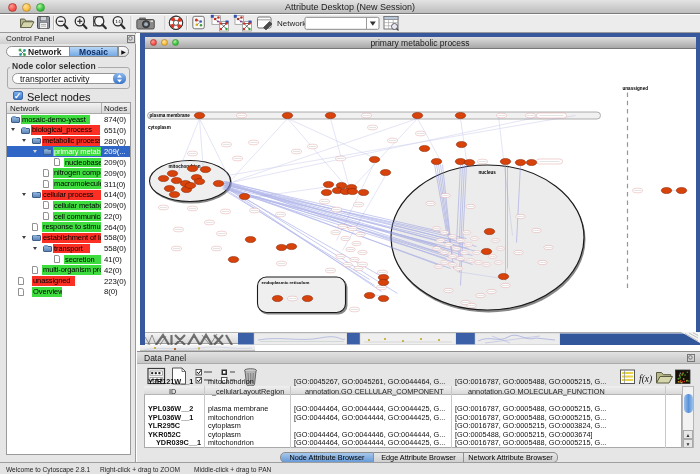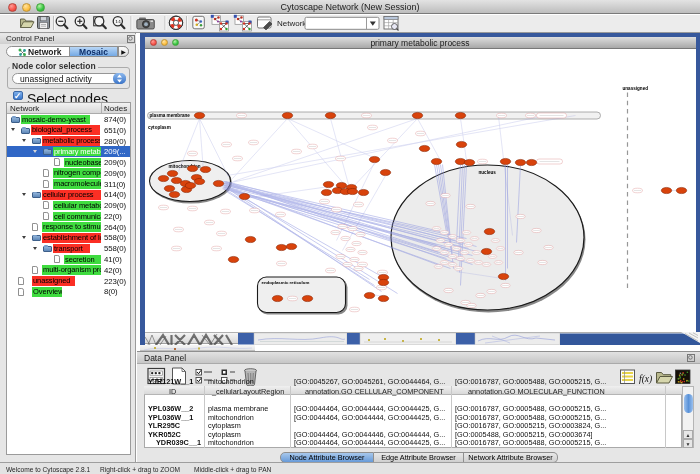--- a/index.html
+++ b/index.html
@@ -18,21 +18,21 @@
 #cphead .t{font-size:8px;color:#222;padding-left:6px;line-height:10px}
 #tabs{left:6px;top:46px;width:123px;height:11px;background:#fff;border:1px solid #8f8f8f;border-radius:6px}
 #tabmosaic{left:69px;top:46px;width:49px;height:11px;background:linear-gradient(#b8d6f6,#74a9e4);border:1px solid #8f8f8f;text-align:center;font-weight:bold;font-size:8.5px;line-height:10px;color:#10316b}
 #tabarrow{left:118px;top:46px;width:11px;height:11px;border:1px solid #8f8f8f;border-radius:0 6px 6px 0;background:linear-gradient(#fdfdfd,#dcdcdc);text-align:center;font-size:6px;line-height:11px;color:#111}
 #tabnet{left:28px;top:47px;font-size:8.5px;font-weight:bold;color:#222}
 #gbox{left:7px;top:67px;width:123px;height:22px;border:1px solid #ababab;border-radius:3px}
 #gboxlab{left:10px;top:61px;background:#e6e6e6;padding:0 2px;font-size:8.5px;font-weight:bold;color:#333}
 #combo{left:12px;top:73px;width:114px;height:11px;background:#fff;border:1px solid #969696;border-radius:6px}
 #combo .t{font-size:8.5px;line-height:10px;padding-left:7px;color:#111}
 #cbx{left:13px;top:90.5px;width:9.5px;height:9.5px;border-radius:2px;background:linear-gradient(#7fb0ea,#3a78cf);border:1px solid #3c69a8;color:#fff;font-size:9px;line-height:8.5px;text-align:center;font-weight:bold}
-#cbxlab{left:27px;top:91px;font-size:14px;color:#111}
+#cbxlab{left:27px;top:91px;font-size:11px;color:#111}
 #treebox{left:6px;top:102px;width:124.5px;height:353px;background:#fff;border:1px solid #9b9b9b}
 #treehead{left:7px;top:103px;width:122.5px;height:10.5px;background:linear-gradient(#f2f2f2,#d7d7d7);border-bottom:1px solid #ababab;font-size:8px;color:#222}
 .trow{left:0;width:131px;height:20px;font-size:7.5px;white-space:nowrap;letter-spacing:-0.1px}
 .trow .num{position:absolute;left:104px;top:1px;color:#111;font-size:7.8px}
 .trow .lab{position:absolute;top:0.6px;height:9.6px;line-height:9.6px;padding-left:1.5px;color:#000;overflow:hidden}
 .tri{position:absolute;top:3.5px;width:0;height:0;border-left:2.8px solid transparent;border-right:2.8px solid transparent;border-top:3.8px solid #3f3f3f}
 .fold{position:absolute;top:2.8px;width:8.5px;height:6px;background:linear-gradient(#8fb2d8,#5e87b8);border:0.5px solid #3d5f8a;border-radius:1px}
 .fold:before{content:"";position:absolute;left:0px;top:-1.6px;width:3.6px;height:1.6px;background:#7ba0cc;border-radius:1px 1px 0 0}
 .file{position:absolute;top:1.2px;width:6.2px;height:8px;background:#fff;border:0.6px solid #909090;border-radius:0 2.2px 0 0}
 .green{background:#3fdc3f}
@@ -47,21 +47,21 @@
 .dc{position:absolute;top:0.6px}
 .colline{background:#c8c8c8;width:1px;top:386px;height:62px}
 
 .btab{top:452px;height:11px;border:1px solid #8f8f8f;font-size:7.3px;text-align:center;line-height:10px;color:#000;background:linear-gradient(#e8e8e8,#cfcfcf)}
 
 #status{left:0;top:462px;width:700px;height:12px;background:#e3e3e3;border-top:1px solid #9e9e9e}
 #status span{position:absolute;top:2.5px;font-size:7.5px;color:#1f1f1f}
 </style></head>
 <body>
 <div class="abs" id="titlebar">
-    <div class="t">Cytoscape Network (New Session)</div>
+    <div class="t">Attribute Desktop (New Session)</div>
   </div>
 <div class="abs light" style="left:8px;background:radial-gradient(circle at 35% 30%,#ff9d96,#f75148 60%,#c93a32);border:0.5px solid #b5453e"></div>
 <div class="abs light" style="left:22px;background:radial-gradient(circle at 35% 30%,#ffe3a0,#fdbf41 60%,#d29a2a);border:0.5px solid #c09539"></div>
 <div class="abs light" style="left:36px;background:radial-gradient(circle at 35% 30%,#b6f2a5,#35c440 60%,#27a032);border:0.5px solid #43a43c"></div>
 <div class="abs" id="toolbar"></div>
 <div class="abs" style="left:277px;top:19px;font-size:8px;color:#1c1c1c">Network:</div>
 <svg class="abs" style="left:0;top:14px" width="700" height="19" viewBox="0 14 700 19" id="tbicons">
     <line x1="53.5" y1="16" x2="53.5" y2="30" stroke="#bdbdbd" stroke-width="1"></line>
     <line x1="54.5" y1="16" x2="54.5" y2="30" stroke="#f8f8f8" stroke-width="1"></line>
     <line x1="131" y1="16" x2="131" y2="30" stroke="#bdbdbd" stroke-width="1"></line>
@@ -540,21 +540,21 @@
     <circle cx="2" cy="2" r="1.5" fill="#38b24a"></circle>
     <circle cx="6.5" cy="2.5" r="1.4" fill="#2aa8a0"></circle>
     <circle cx="2.5" cy="6.5" r="1.4" fill="#2aa8a0"></circle>
     <circle cx="6.5" cy="6.5" r="1.5" fill="#38b24a"></circle>
     <path d="M2,2 L6.5,6.5 M6.5,2.5 L2.5,6.5" stroke="#555" stroke-width="0.6"></path>
   </svg>
 <div class="abs" id="tabnet">Network</div>
 <div class="abs" id="gbox"></div>
 <div class="abs" id="gboxlab">Node color selection</div>
 <div class="abs" id="combo">
-    <div class="t">unassigned activity</div>
+    <div class="t">transporter activity</div>
   </div>
 <svg class="abs" style="left:113px;top:73px" width="13" height="11" viewBox="0 0 13 11">
     <rect x="0" y="0" width="13" height="11" rx="5" fill="url(#stg)"></rect>
     <defs>
       <linearGradient id="stg" x1="0" y1="0" x2="0" y2="1">
         <stop offset="0" stop-color="#8cb8ee"></stop>
         <stop offset="1" stop-color="#3a74c8"></stop>
       </linearGradient>
     </defs>
     <path d="M6.5,1.6 L9,4.4 H4 Z" fill="#fff"></path>

